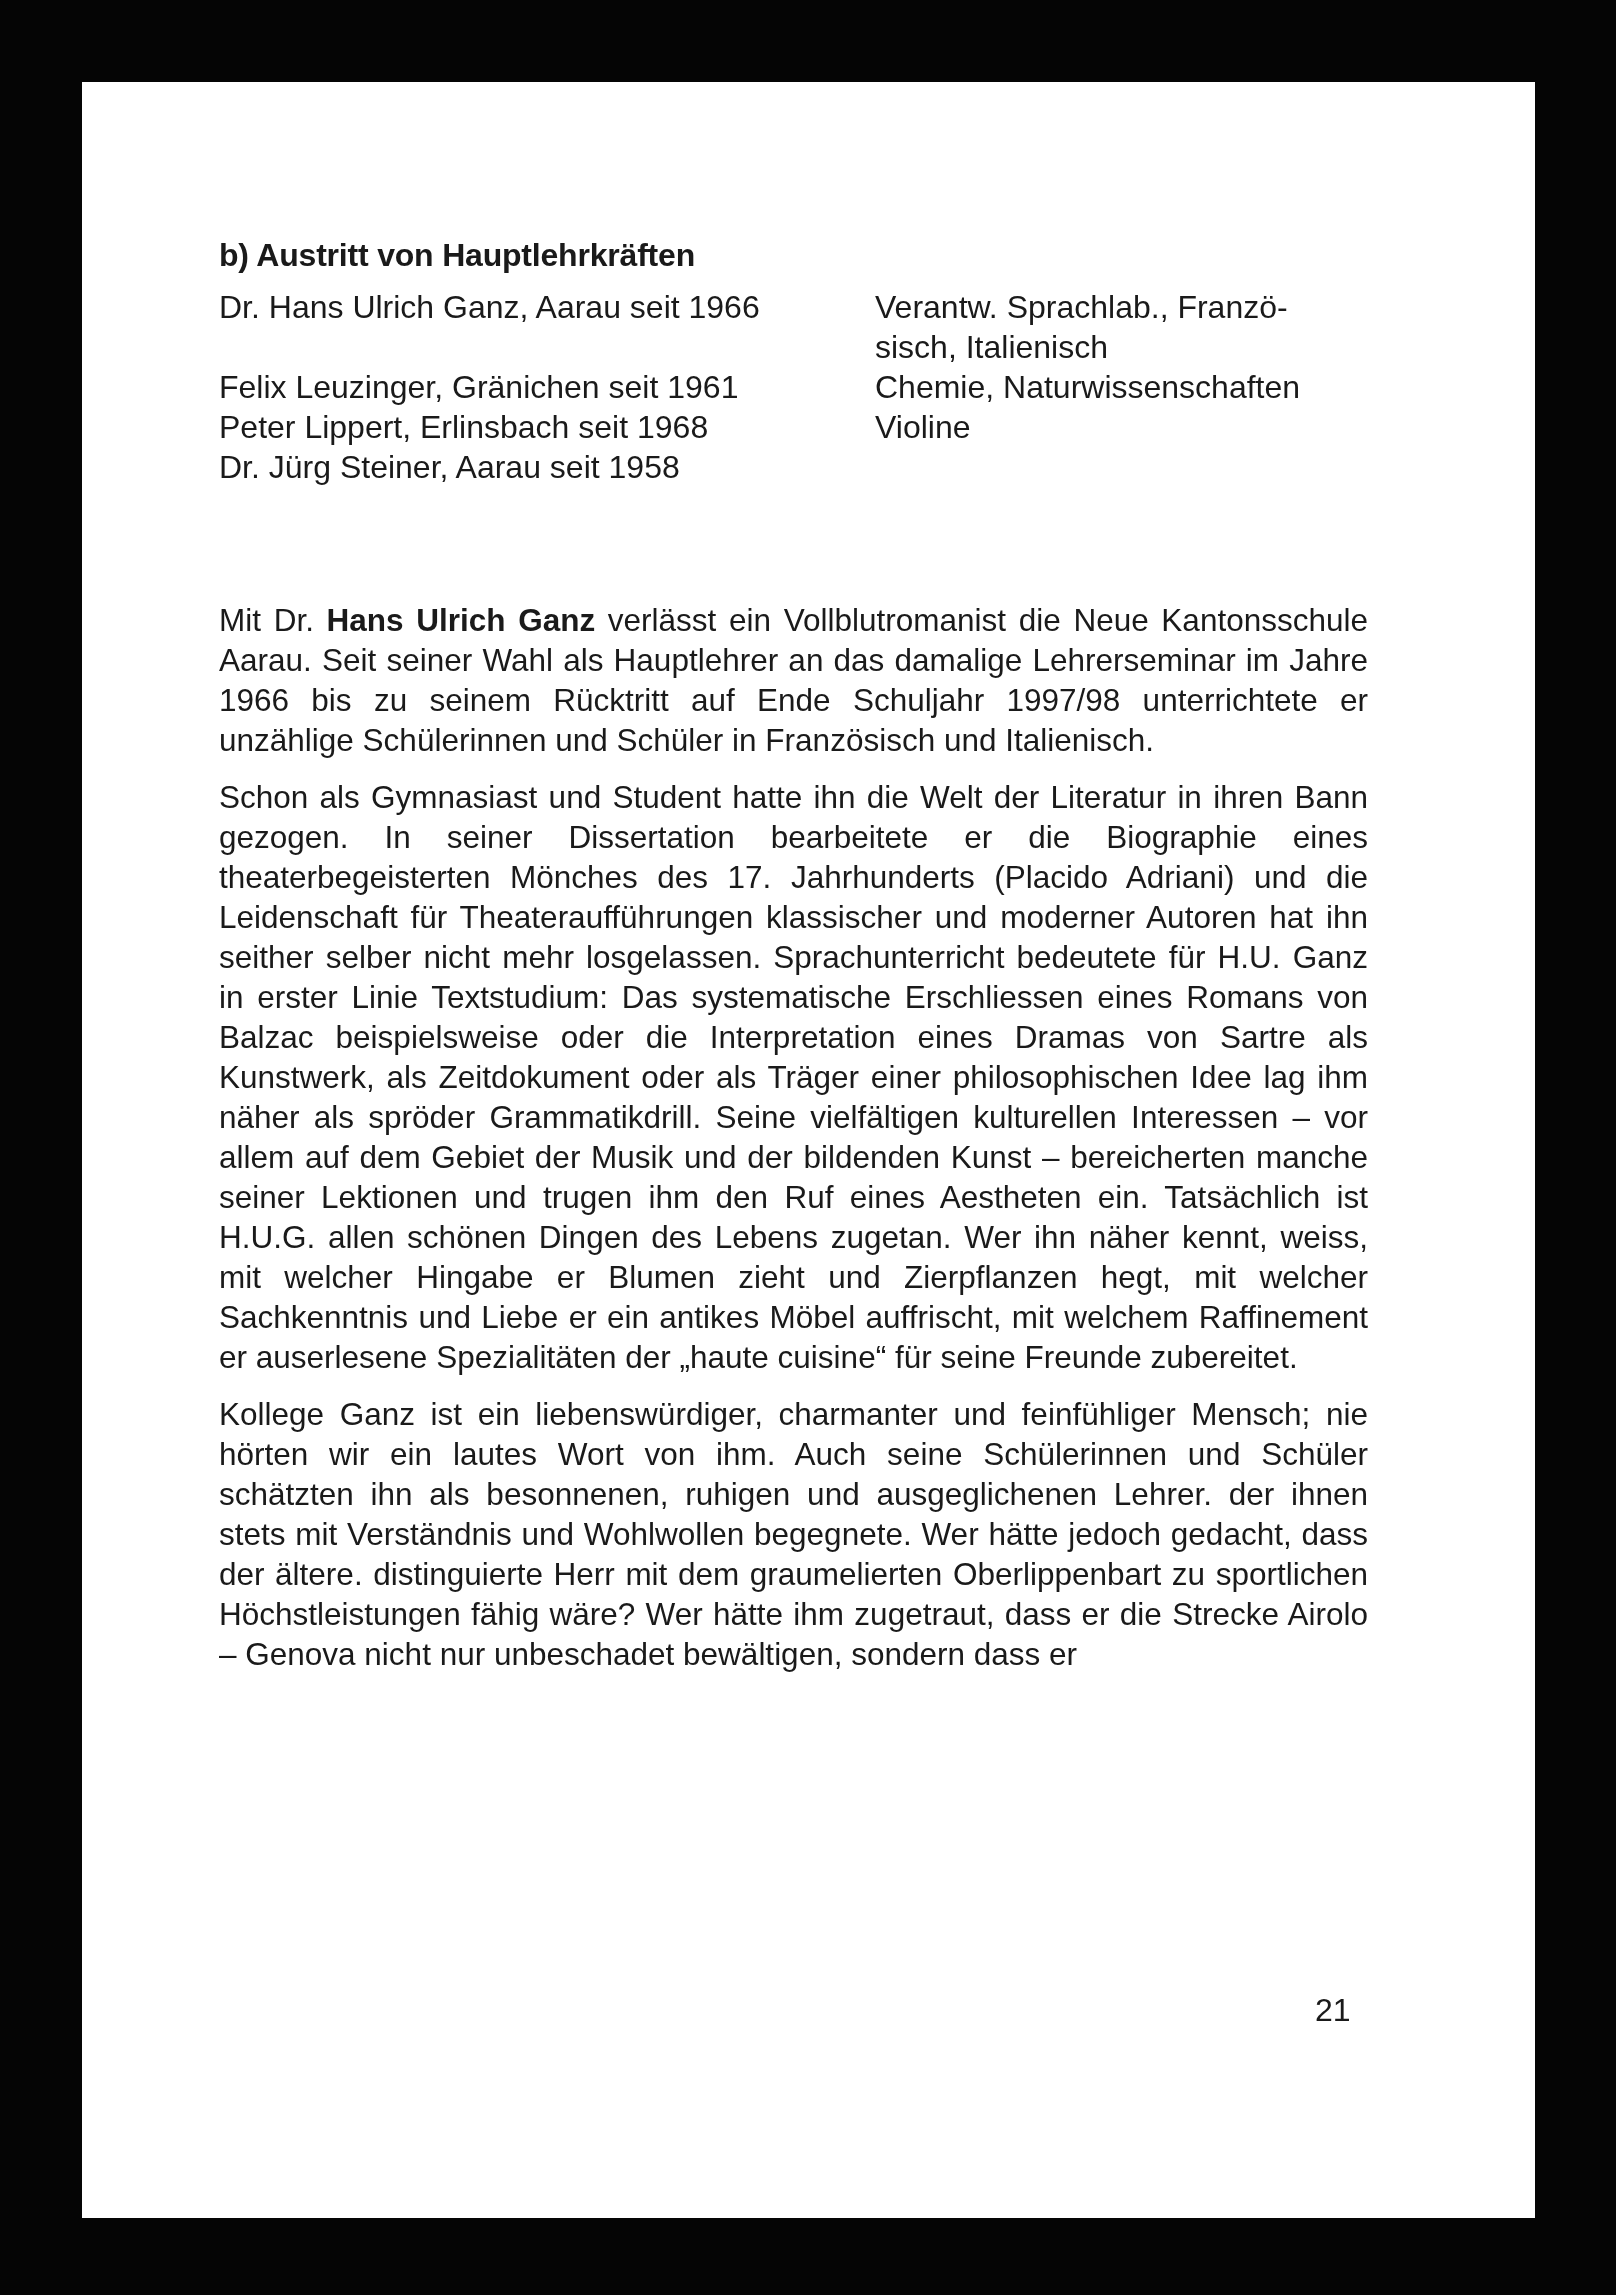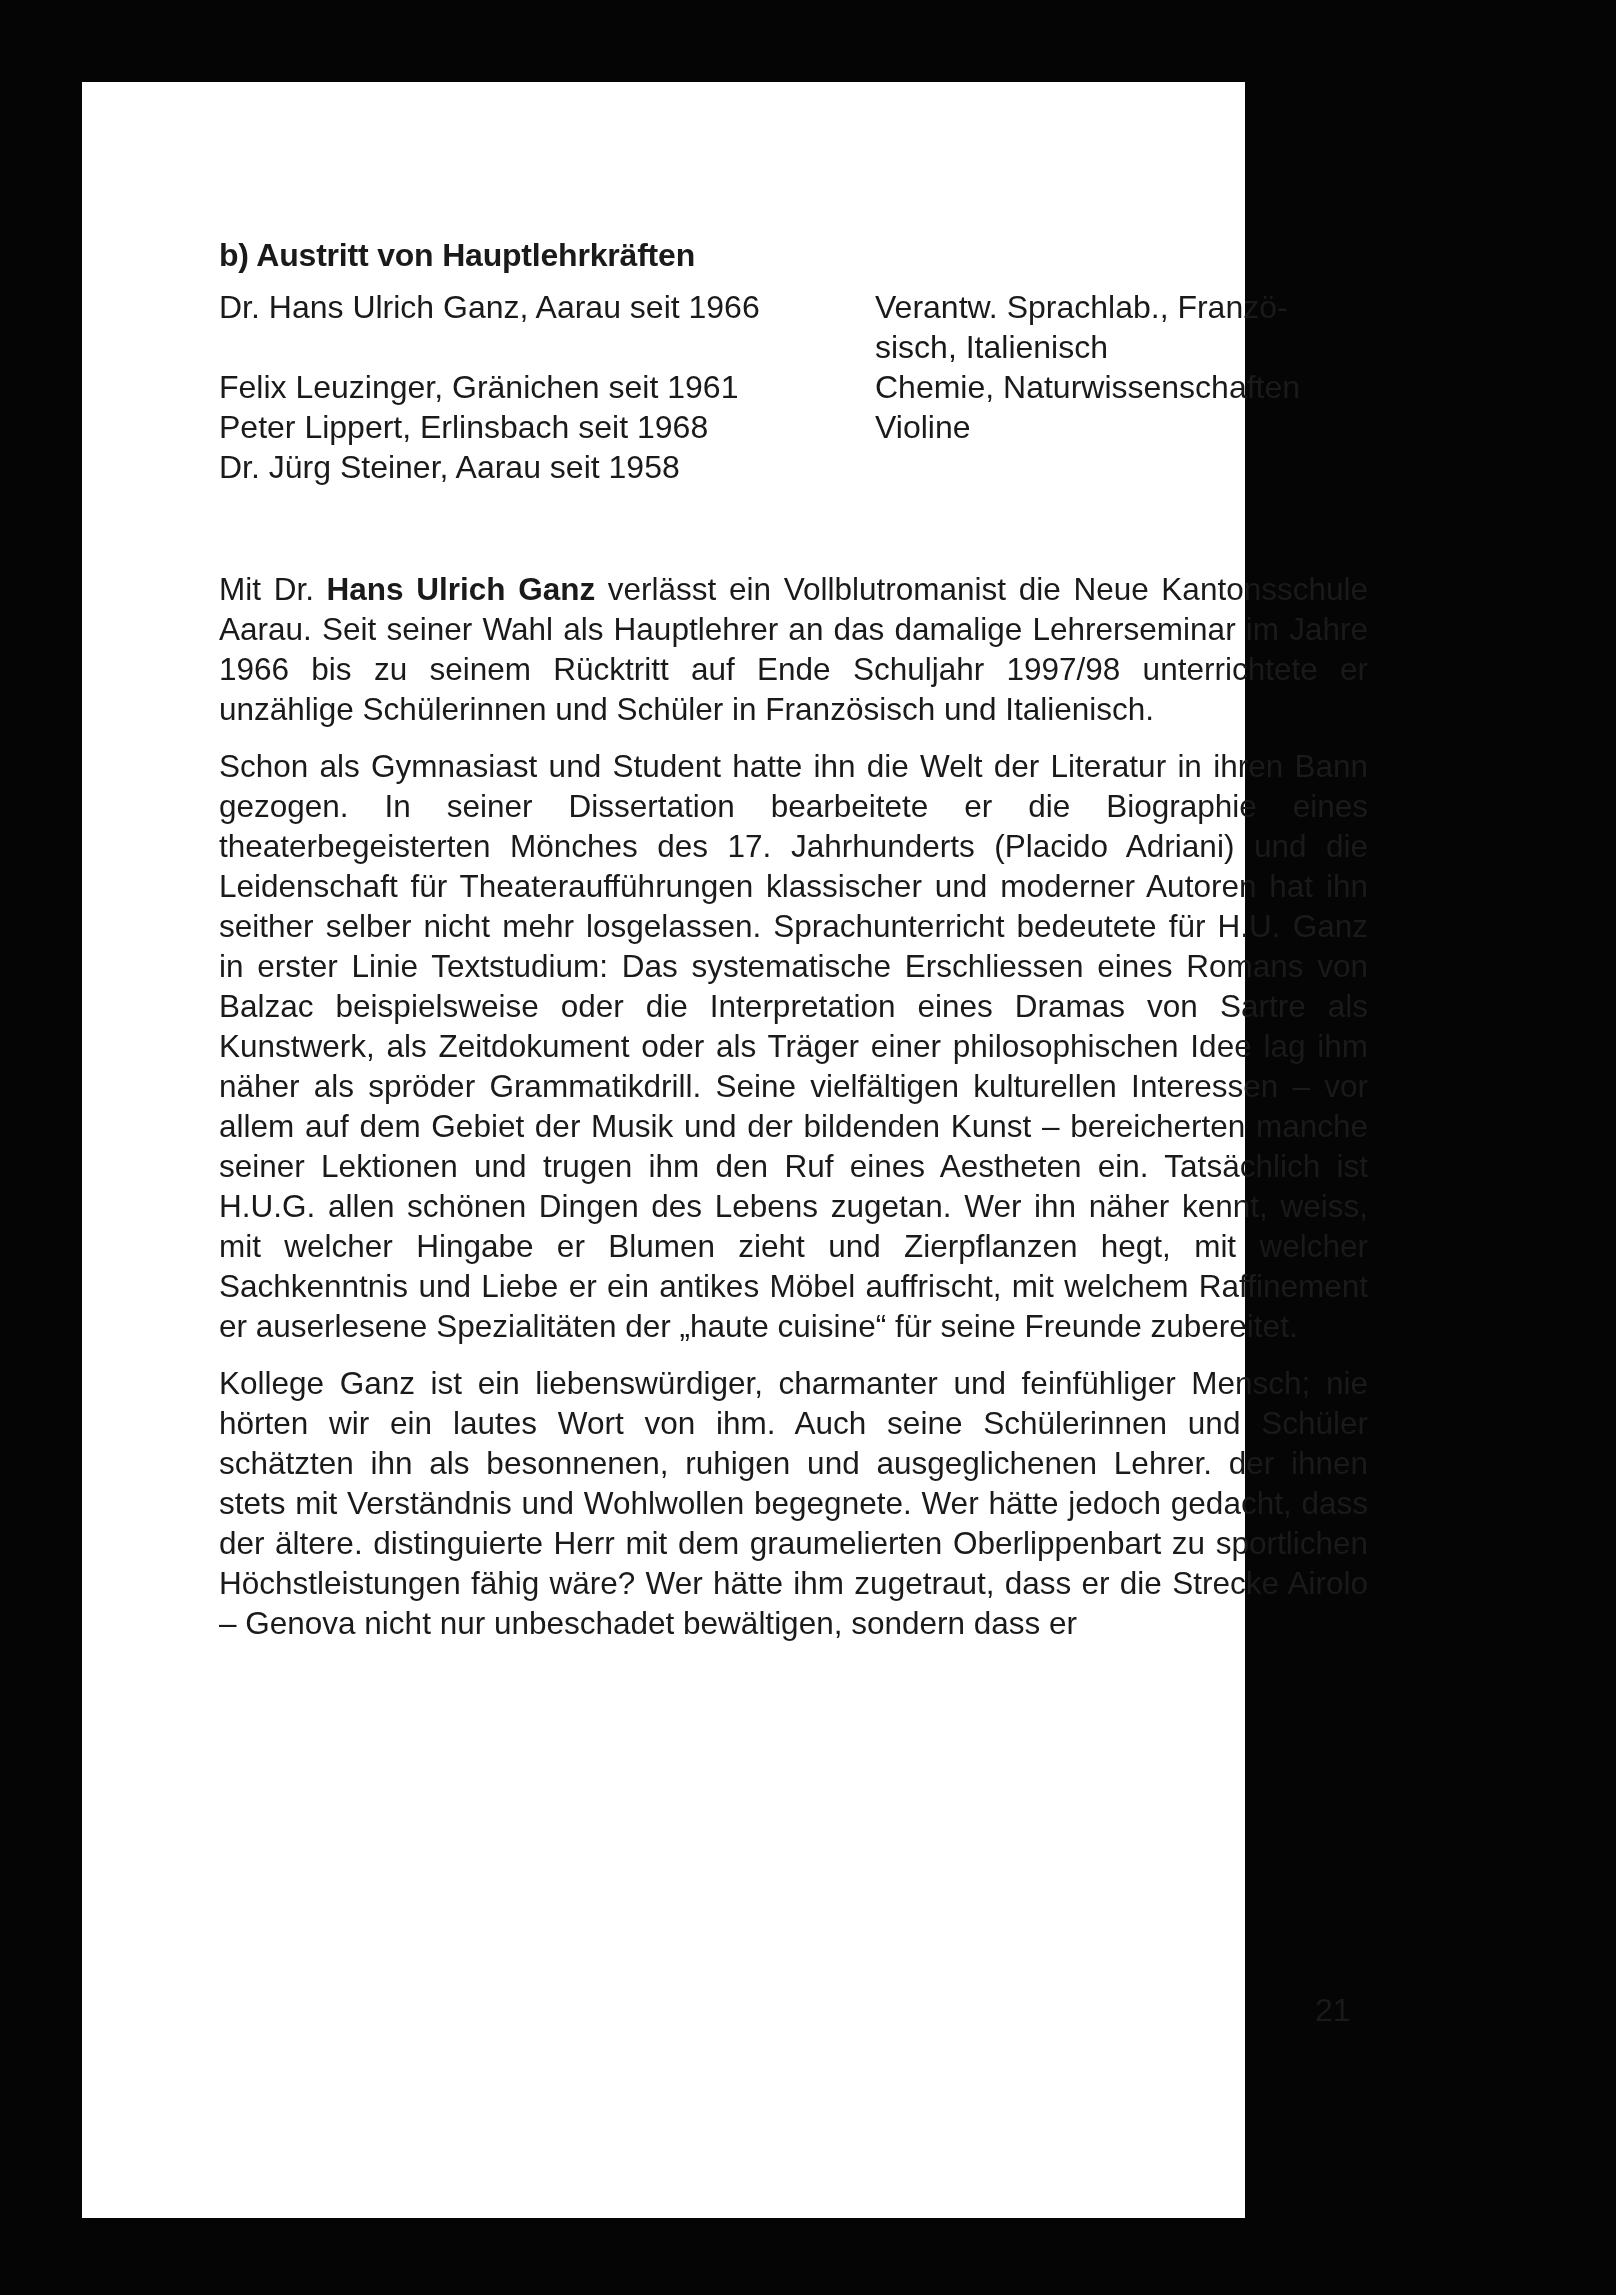--- a/index.html
+++ b/index.html
@@ -12,21 +12,21 @@
     height: 2295px;
     position: relative;
     overflow: hidden;
     font-family: "Liberation Sans", "DejaVu Sans", sans-serif;
     color: #1a1a1a;
   }
   .page {
     position: absolute;
     left: 82px;
     top: 82px;
-    width: 1163px;
+    width: 1453px;
     height: 2136px;
     background: #ffffff;
   }
   .content {
     position: absolute;
     left: 137px;
     top: 154px;
     width: 1149px;
   }
   .section-title {
@@ -39,21 +39,21 @@
   .staff-table {
     margin-top: 12px;
     display: grid;
     grid-template-columns: 656px 493px;
     font-size: 32px;
     line-height: 40px;
   }
   .staff-name { white-space: nowrap; }
   .staff-subject { }
   .paragraphs {
-    margin-top: 82px;
+    margin-top: 113px;
     font-size: 31.5px;
     line-height: 40px;
     text-align: justify;
   }
   .paragraphs p {
     margin: 0 0 17px 0;
     hyphens: manual;
   }
   .paragraphs b { font-weight: bold; }
   .page-number {

